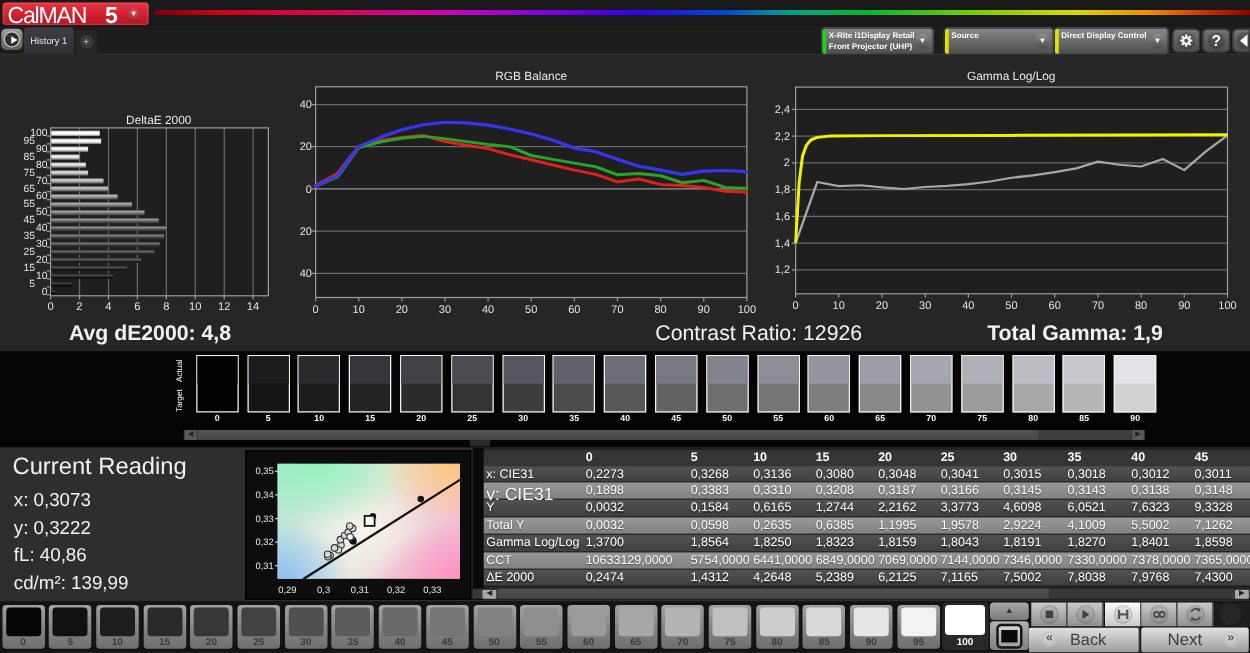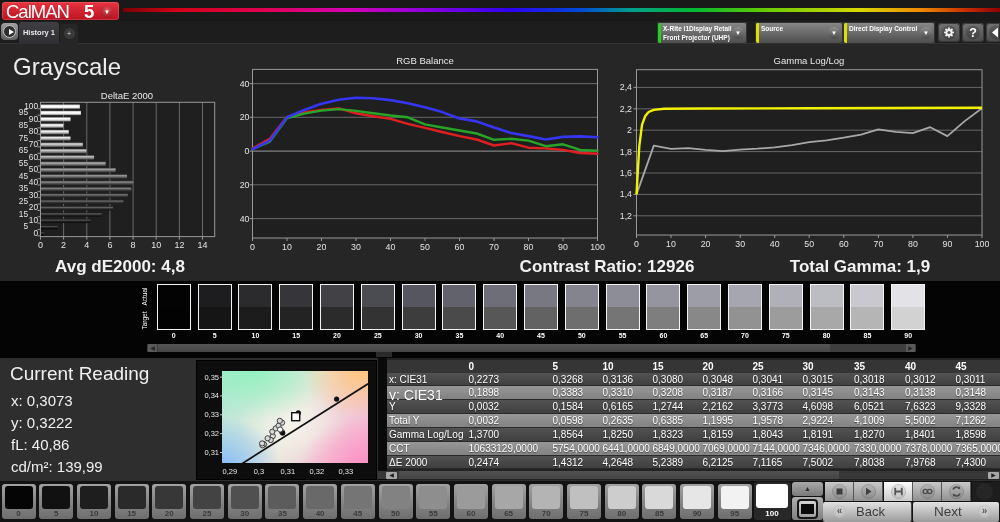--- a/index.html
+++ b/index.html
@@ -11,21 +11,21 @@
       <span style="position:absolute;left:4px;top:-1px;font-size:18.5px;font-weight:normal;color:#fff;letter-spacing:-1px">CalMAN</span>
       <span style="position:absolute;left:82px;top:-1px;font-size:18.5px;font-weight:bold;color:#fff">5</span>
       <div style="position:absolute;left:99px;top:3.5px;width:12px;height:12px;border-radius:50%;background:radial-gradient(circle at 50% 30%,#e05560,#8e0812);color:#fff;font-size:6px;line-height:12px;text-align:center">▼</div>
     </div>
     <div style="position:absolute;left:0;top:21px;width:1000px;height:23px;background:#1d1d1d;border-bottom:1px solid #333"></div>
     <div style="position:absolute;left:1px;top:23px;width:17px;height:17px;border-radius:4px;background:linear-gradient(180deg,#a0a0a0,#5e5e5e)">
       <div style="position:absolute;left:2px;top:2px;width:13px;height:13px;border-radius:50%;background:#2e2e2e;border:1px solid #c8c8c8">
         <div style="position:absolute;left:4.5px;top:3px;width:0;height:0;border-left:5px solid #fff;border-top:3.5px solid transparent;border-bottom:3.5px solid transparent"></div>
       </div>
     </div>
-    <div style="position:absolute;left:19px;top:22px;width:40px;height:22px;background:linear-gradient(180deg,#3e3e43,#2f2f33);border-radius:3px 3px 0 0;text-align:center;line-height:22px;font-size:7.5px;font-weight:bold;color:#e8e8e8">History 1</div>
+    <div style="position:absolute;left:19px;top:22px;width:40px;height:22px;background:linear-gradient(180deg,#3e3e43,#2f2f33);border-radius:3px 3px 0 0;text-align:center;line-height:22px;font-size:7.5px;font-weight:normal;color:#e8e8e8">History 1</div>
     <div style="position:absolute;left:60px;top:24px;width:18px;height:20px;background:#262626;border-radius:3px 3px 0 0">
       <div style="position:absolute;left:3.5px;top:4px;width:11px;height:11px;border-radius:50%;background:#3a3a3a;color:#ccc;font-size:8px;line-height:11px;text-align:center">+</div>
     </div>
     <div style="position:absolute;left:657px;top:22px;width:90px;height:22px;border-radius:3px;background:linear-gradient(180deg,#8a8a8a,#4a4a4a);box-shadow:inset 0 0 0 1px #333">
       <div style="position:absolute;left:1px;top:1px;width:3px;height:20px;background:#1ed21e;border-radius:2px 0 0 2px"></div>
       <div style="position:absolute;left:6px;top:2px;font-size:6.5px;font-weight:bold;color:#fff;line-height:9px;white-space:nowrap">X-Rite i1Display Retail<br>Front Projector (UHP)</div>
       <div style="position:absolute;right:3px;top:5px;width:12px;height:12px;border-radius:50%;background:linear-gradient(180deg,#909090,#4a4a4a);color:#fff;font-size:6px;line-height:12px;text-align:center">▼</div>
     </div>
     <div style="position:absolute;left:755px;top:22px;width:88px;height:22px;border-radius:3px;background:linear-gradient(180deg,#8a8a8a,#4a4a4a);box-shadow:inset 0 0 0 1px #333">
       <div style="position:absolute;left:1px;top:1px;width:3px;height:20px;background:#e0e000;border-radius:2px 0 0 2px"></div>
@@ -51,21 +51,20 @@
         </g>
       </svg></div>
     <div style="position:absolute;left:962px;top:23px;width:22px;height:19px;border-radius:4px;background:linear-gradient(180deg,#757575,#4a4a4a);box-shadow:inset 0 0 0 1px #3a3a3a"><svg width="22" height="19">
         <circle cx="11" cy="9.5" r="7" fill="rgba(0,0,0,0.18)"></circle>
         <text x="11" y="14" text-anchor="middle" font-family="Liberation Sans" font-size="12.5" font-weight="bold" fill="#fff">?</text>
       </svg></div>
     <div style="position:absolute;left:986px;top:23px;width:14px;height:19px;border-radius:4px 0 0 4px;background:linear-gradient(180deg,#757575,#4a4a4a);box-shadow:inset 0 0 0 1px #3a3a3a"><svg width="14" height="19">
         <circle cx="10" cy="9.5" r="7" fill="rgba(0,0,0,0.18)"></circle>
         <path d="M12 4.5 L6 9.5 L12 14.5 Z" fill="#fff"></path>
       </svg></div>
-<div style="position:absolute;left:13px;top:53px;font-size:24px;color:#ececec">Grayscale</div>
 <svg width="230" height="168" style="position:absolute;left:0;top:88px">
       <rect x="40.5" y="14.3" width="174.2" height="134.29999999999998" fill="#1f1f1f"></rect>
       <line x1="40.5" y1="14.3" x2="40.5" y2="148.6" stroke="#6a6a6a" stroke-width="1"></line>
       <line x1="40.5" y1="148.6" x2="40.5" y2="151.6" stroke="#999" stroke-width="1"></line>
       <line x1="63.6" y1="14.3" x2="63.6" y2="148.6" stroke="#6a6a6a" stroke-width="1"></line>
       <line x1="63.6" y1="148.6" x2="63.6" y2="151.6" stroke="#999" stroke-width="1"></line>
       <line x1="86.8" y1="14.3" x2="86.8" y2="148.6" stroke="#6a6a6a" stroke-width="1"></line>
       <line x1="86.8" y1="148.6" x2="86.8" y2="151.6" stroke="#999" stroke-width="1"></line>
       <line x1="109.9" y1="14.3" x2="109.9" y2="148.6" stroke="#6a6a6a" stroke-width="1"></line>
       <line x1="109.9" y1="148.6" x2="109.9" y2="151.6" stroke="#999" stroke-width="1"></line>
@@ -368,21 +367,21 @@
       <line x1="327.4" y1="185.0" x2="327.4" y2="188.0" stroke="#999" stroke-width="1"></line>
       <text x="327.4" y="197.0" text-anchor="middle" font-size="8.8" fill="#e3e3e3">90</text>
       <line x1="362.0" y1="185.0" x2="362.0" y2="188.0" stroke="#999" stroke-width="1"></line>
       <text x="362.0" y="197.0" text-anchor="middle" font-size="8.8" fill="#e3e3e3">100</text>
       <rect x="16.5" y="19.7" width="345.5" height="165.3" fill="none" stroke="#999" stroke-width="1"></rect>
       <polyline points="16.5,144.4 33.8,95.6 51.0,98.9 68.3,98.2 85.6,99.9 102.9,101.2 120.2,99.6 137.4,98.7 154.7,97.3 172.0,95.2 189.2,92.2 206.5,90.3 223.8,87.7 241.1,84.7 258.4,79.3 275.6,81.8 292.9,83.2 310.2,77.2 327.4,86.1 344.7,71.1 362.0,58.3" fill="none" stroke="#a8a8a8" stroke-width="1.8" stroke-linejoin="round"></polyline>
       <polyline points="16.5,144.4 19.3,96.2 22.0,74.9 25.1,66.3 28.6,62.0 33.8,59.9 44.1,58.8 85.6,58.5 189.2,58.3 362.0,57.7" fill="none" stroke="#f2f200" stroke-width="2.4" stroke-linejoin="round"></polyline>
       <text x="189" y="14" text-anchor="middle" font-size="9.5" fill="#e8e8e8">Gamma Log/Log</text>
     </svg>
 <div style="position:absolute;left:-30px;top:257px;width:300px;text-align:center;font-size:17px;font-weight:bold;color:#f2f2f2">Avg dE2000: 4,8</div>
-    <div style="position:absolute;left:457px;top:257px;width:300px;text-align:center;font-size:17px;font-weight:bold;color:#f2f2f2">Contrast Ratio: 12926</div>
+    <div style="position:absolute;left:457px;top:257px;width:300px;text-align:center;font-size:17px;font-weight:normal;color:#f2f2f2">Contrast Ratio: 12926</div>
     <div style="position:absolute;left:710px;top:257px;width:300px;text-align:center;font-size:17px;font-weight:bold;color:#f2f2f2">Total Gamma: 1,9</div>
 <div style="position:absolute;left:0;top:281px;width:1000px;height:77px;background:#040404">
       <div style="position:absolute;left:139px;top:3px;width:10px;height:24px;display:flex;align-items:center;justify-content:center">
         <span style="transform:rotate(-90deg);font-size:6.5px;color:#fff;white-space:nowrap">Actual</span>
       </div>
       <div style="position:absolute;left:139px;top:27px;width:10px;height:24px;display:flex;align-items:center;justify-content:center">
         <span style="transform:rotate(-90deg);font-size:6.5px;color:#fff;white-space:nowrap">Target</span>
       </div>
       <div style="position:absolute;left:156.8px;top:3px;width:34px;height:46px;border:1.5px solid #f2f2f2;background:#020202">
         <div style="width:100%;height:22px;background:#030303"></div>

